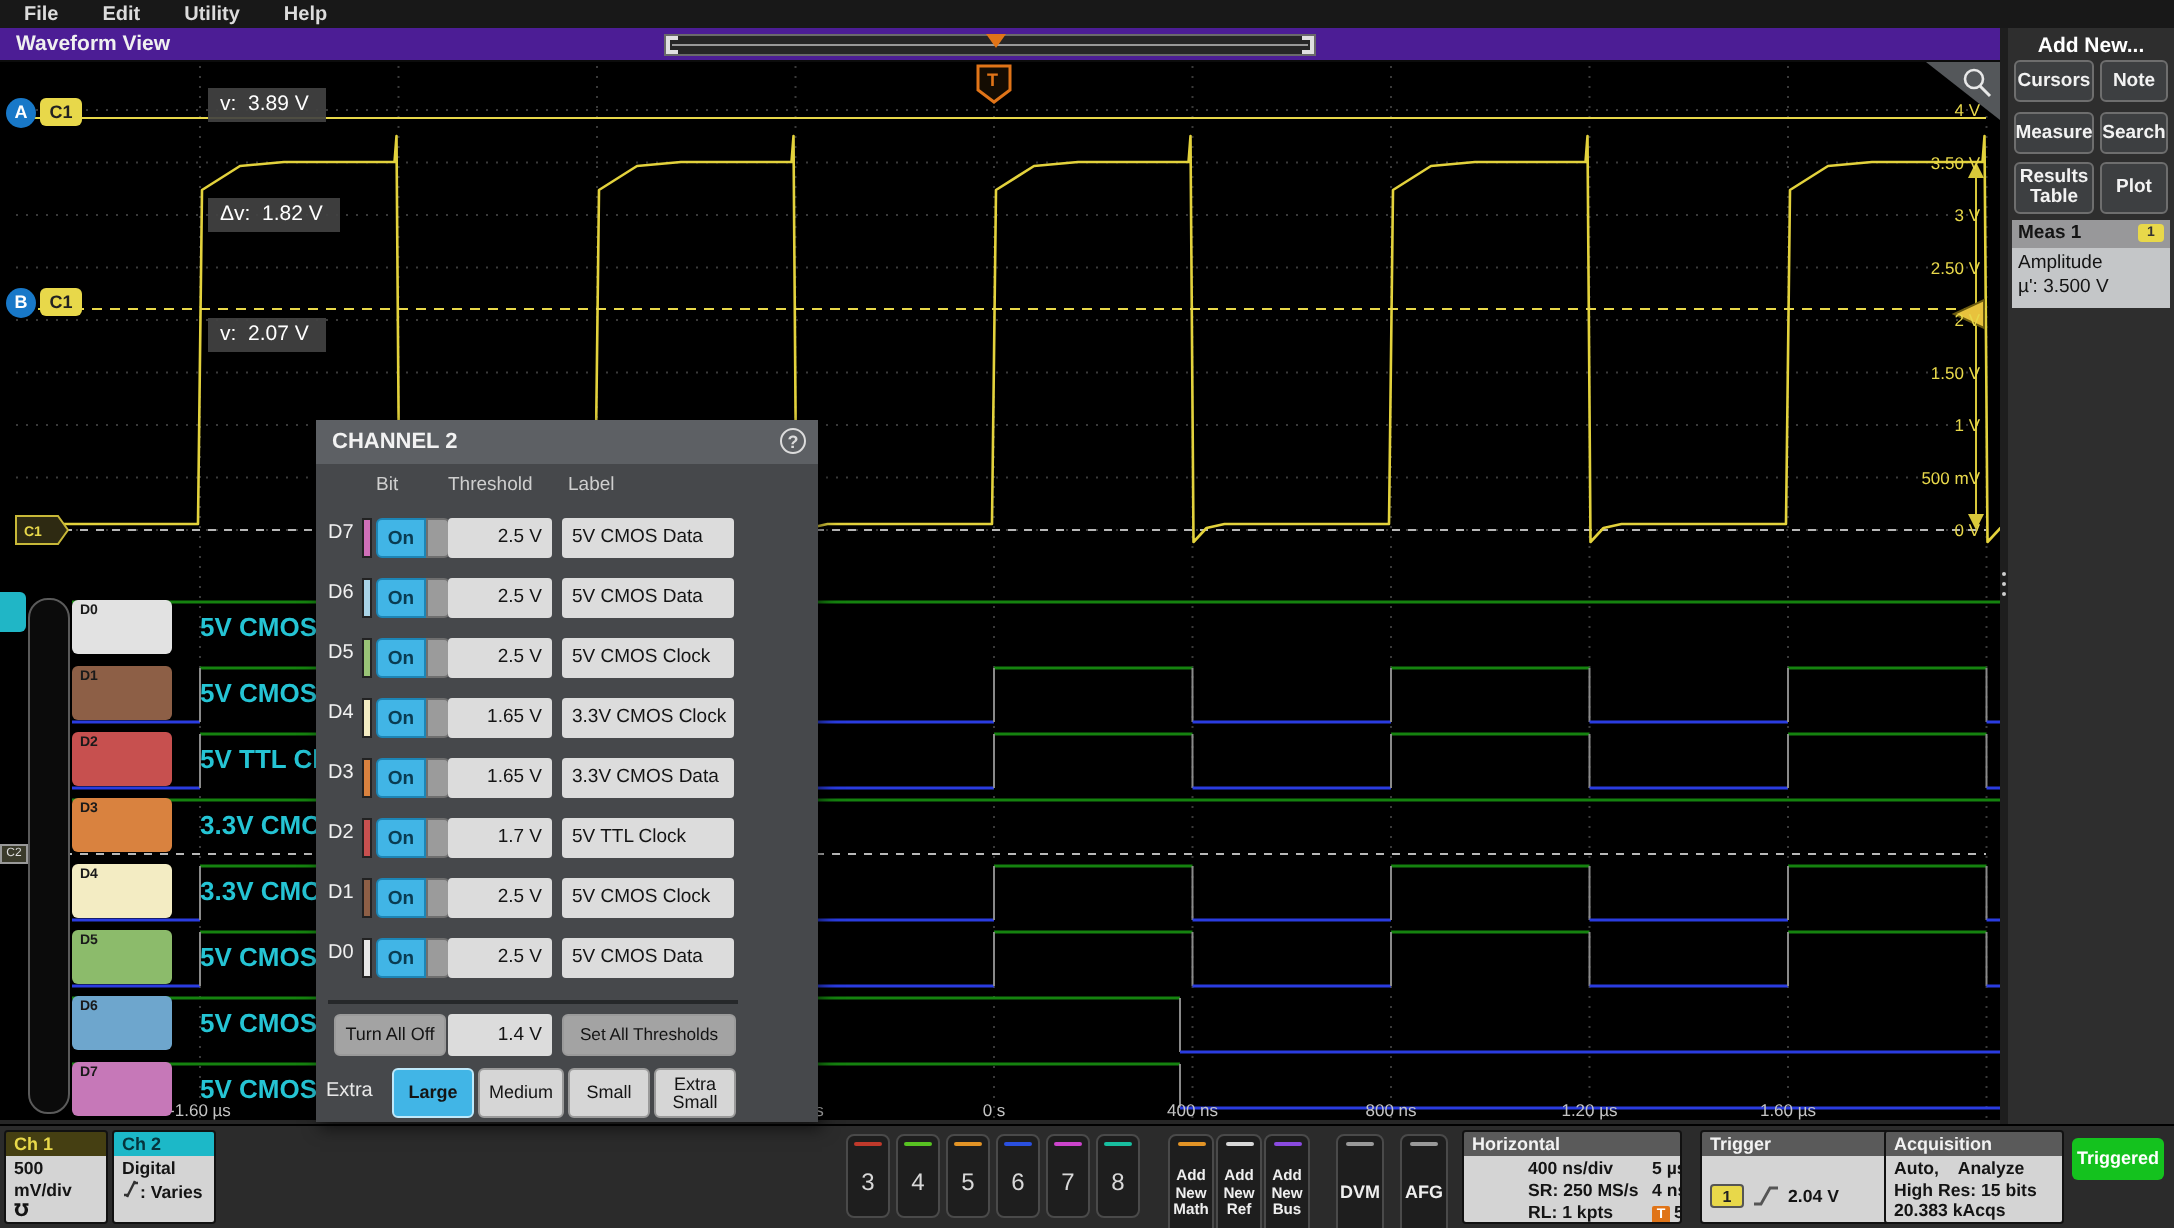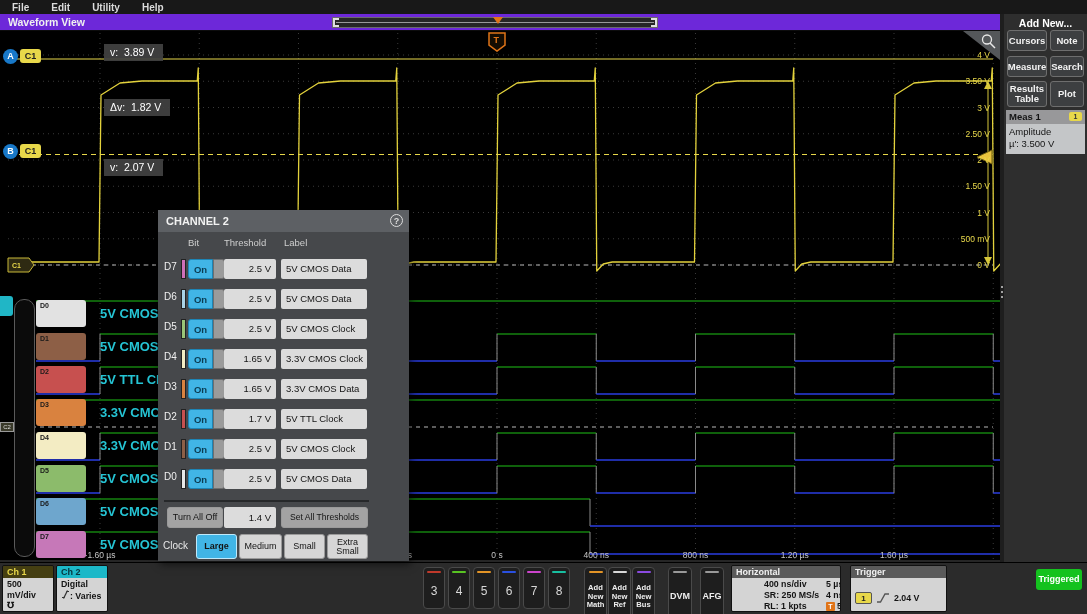--- a/index.html
+++ b/index.html
@@ -4,21 +4,21 @@
 <style>
   * { margin:0; padding:0; box-sizing:border-box; }
   html,body { background:#1a1a1a; }
   body { font-family:"Liberation Sans","DejaVu Sans",sans-serif; }
   #root { position:relative; width:1087px; height:614px; background:#262626; overflow:hidden; }
   .abs { position:absolute; }
 
   
   #menubar { left:0; top:0; width:1087px; height:14px; background:#181818; display:flex; gap:22px; padding-left:12px; align-items:center; }
   .menu-item { color:#dcdcdc; font-size:10px; font-weight:bold; cursor:default; }
-  #tabbar { left:0; top:14px; width:1003px; height:17px; background:#6d28d9; border-bottom:1px solid #0c0c0c; }
+  #tabbar { left:0; top:14px; width:1003px; height:17px; background:#4c1d95; border-bottom:1px solid #0c0c0c; }
   #tab-wv { left:8px; top:2px; color:#f0f0f0; font-size:10.5px; font-weight:bold; }
   #minimap { left:332px; top:3px; width:326px; height:11px; border:1px solid #6a6a6a; background:#262626; }
   #minimap .mm-line { position:absolute; left:3px; right:3px; top:4px; height:1px; background:#999; }
   .mm-br { position:absolute; top:0; width:6px; height:9px; border:2px solid #e0e0e0; }
   .mm-br.l { left:0; border-right:none; }
   .mm-br.r { right:0; border-left:none; }
   #mm-marker { position:absolute; left:160px; top:-1px; width:0; height:0; border-left:5px solid transparent; border-right:5px solid transparent; border-top:7px solid #e07418; }
 
   
   #wavearea { left:0; top:31px; width:1000px; height:529px; background:#000; }
@@ -357,21 +357,21 @@
           <button class="don">On</button>
           <span class="dknob"></span>
           <div class="dthr">2.5 V</div>
           <div class="dlab2">5V CMOS Data</div>
         </div>
       </div>
     <div id="dlg-sep"></div>
     <div id="btn-alloff" class="dlg-btn">Turn All Off</div>
     <div id="fld-allthr">1.4 V</div>
     <div id="btn-setall" class="dlg-btn">Set All Thresholds</div>
-    <div id="height-label">Clock</div>
+    <div id="height-label">Extra</div>
     <div id="height-btns">
         <div class="hbtn sel" style="left: 38px; width: 41px;">Large</div>
         <div class="hbtn" style="left: 81px; width: 43px;">Medium</div>
         <div class="hbtn" style="left: 126px; width: 41px;">Small</div>
         <div class="hbtn" style="left: 169px; width: 41px;">Extra Small</div>
       </div>
   </div>
 
   <div id="divider" class="abs">
     <div class="dots"></div>
@@ -479,15 +479,23 @@
     <div class="bb-card" style="left:850px;width:97px;">
       <div class="bb-head" style="background:#5a5a5a;color:#f2f2f2;">Trigger</div>
       <div class="bb-body" id="trig-body">
         <span id="trig-badge">1</span>
         <svg width="14" height="12">
             <polyline points="1,10 4.5,10 9,2 13,2" fill="none" stroke="#555" stroke-width="1.4"></polyline>
           </svg>
         <span>2.04 V</span>
       </div>
     </div>
+    <div class="bb-card" style="left:942px;width:90px;">
+      <div class="bb-head" style="background:#5a5a5a;color:#f2f2f2;">Acquisition</div>
+      <div class="bb-body" id="acq-body">
+        <div>Auto,    Analyze</div>
+        <div>High Res: 15 bits</div>
+        <div>20.383 kAcqs</div>
+      </div>
+    </div>
     <div id="triggered">Triggered</div>
   </div>
 </div>
 
 </body></html>

